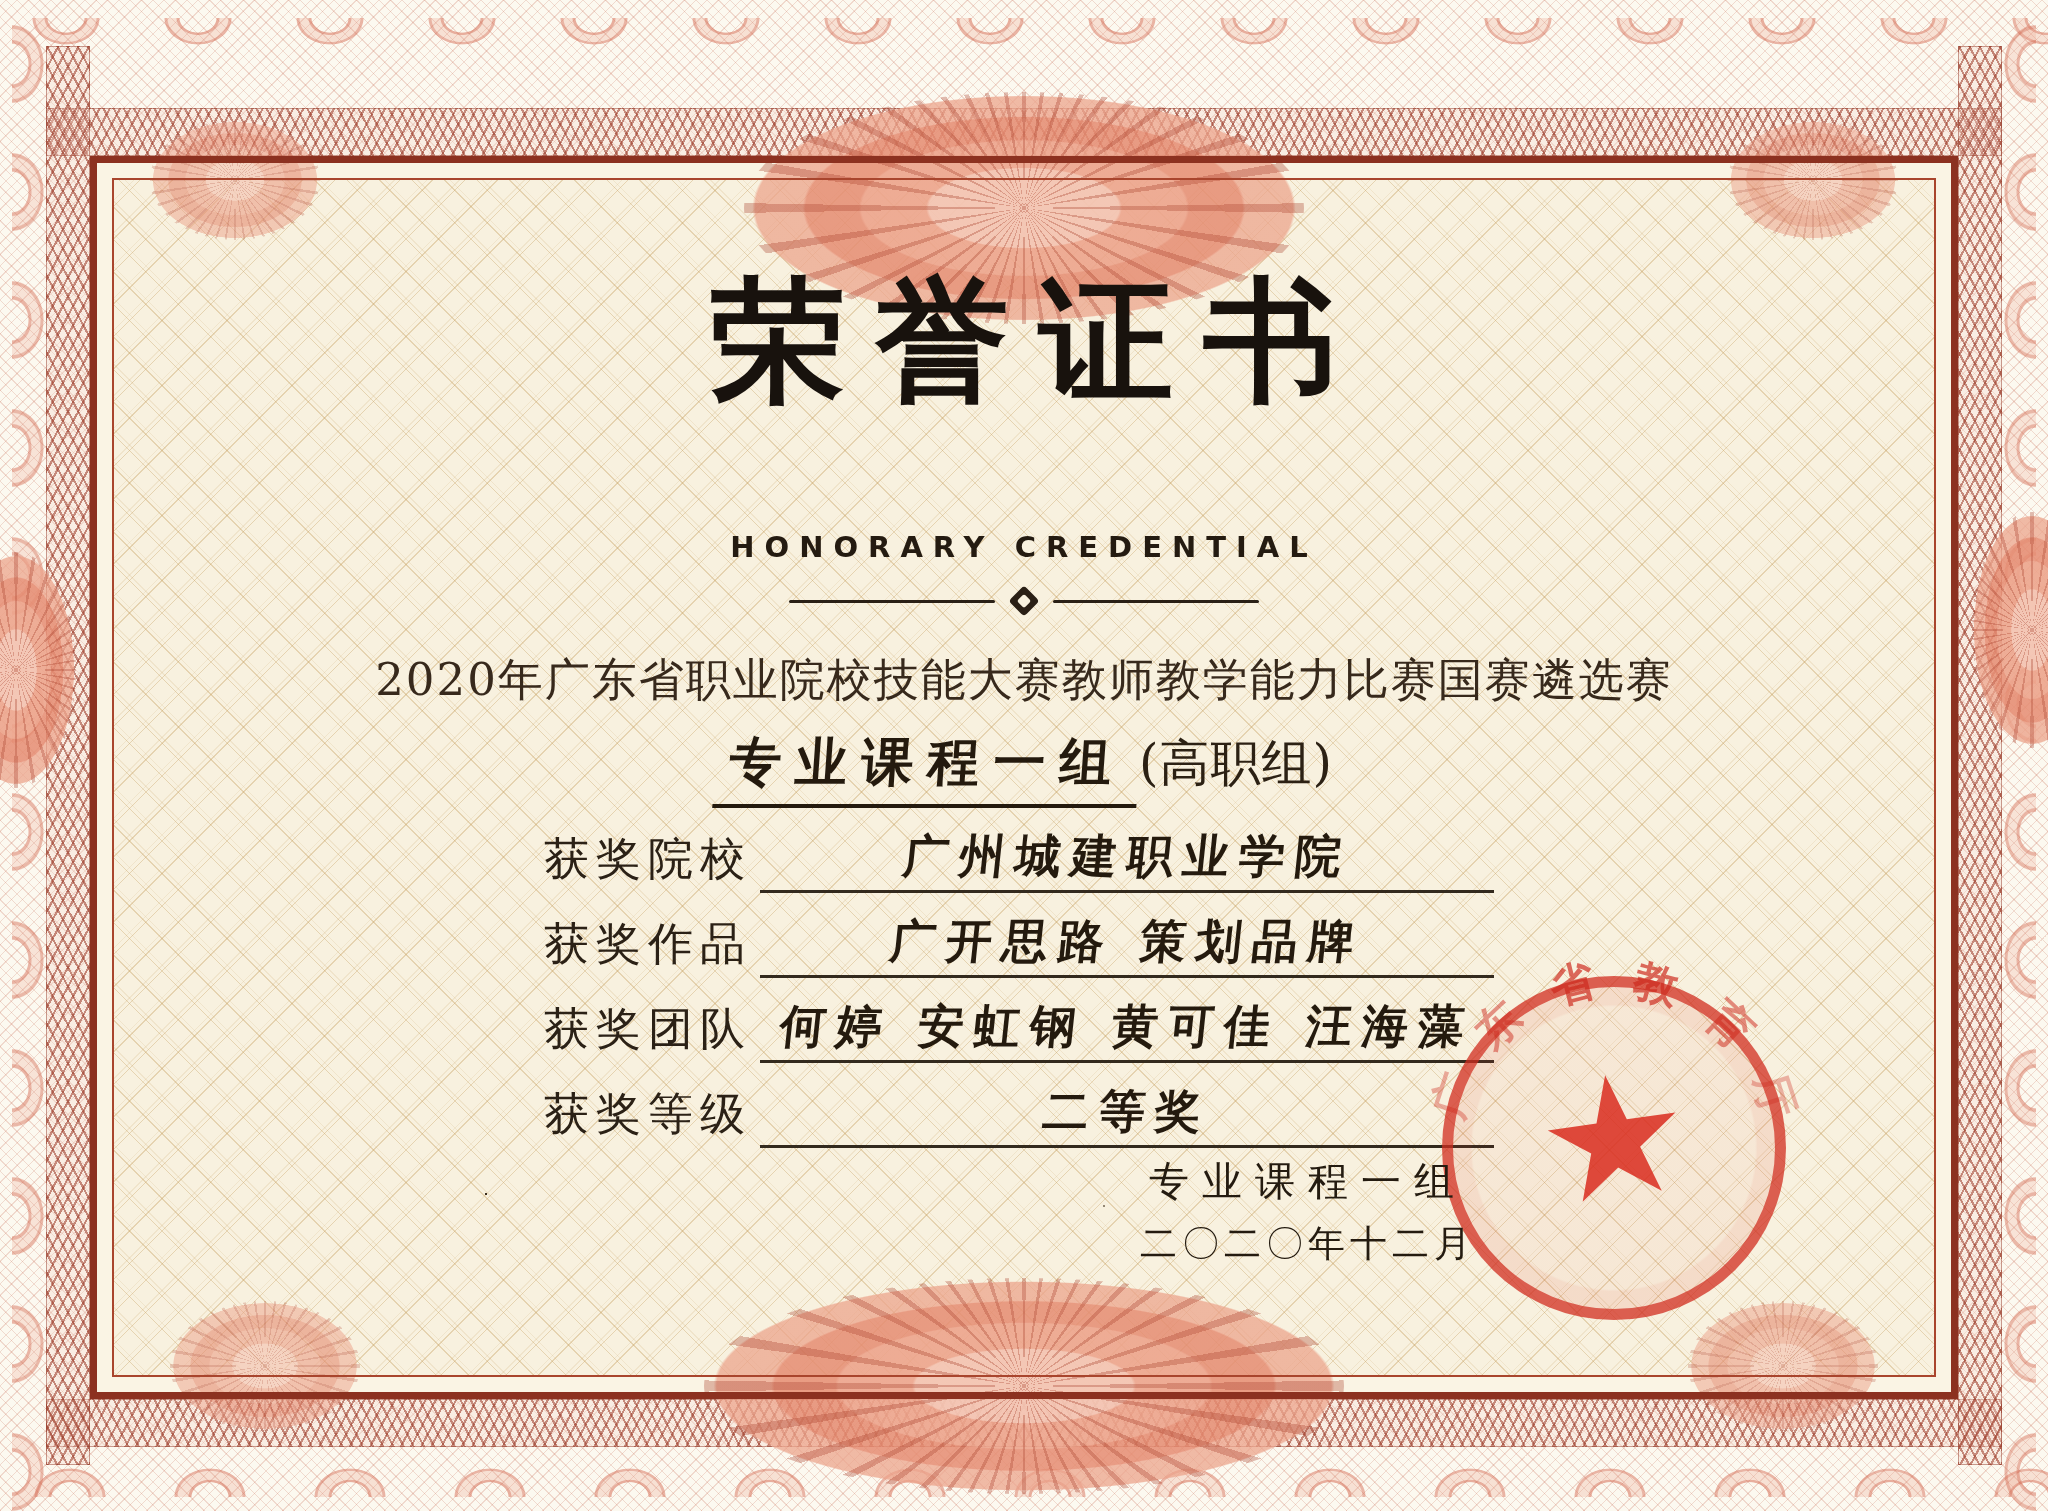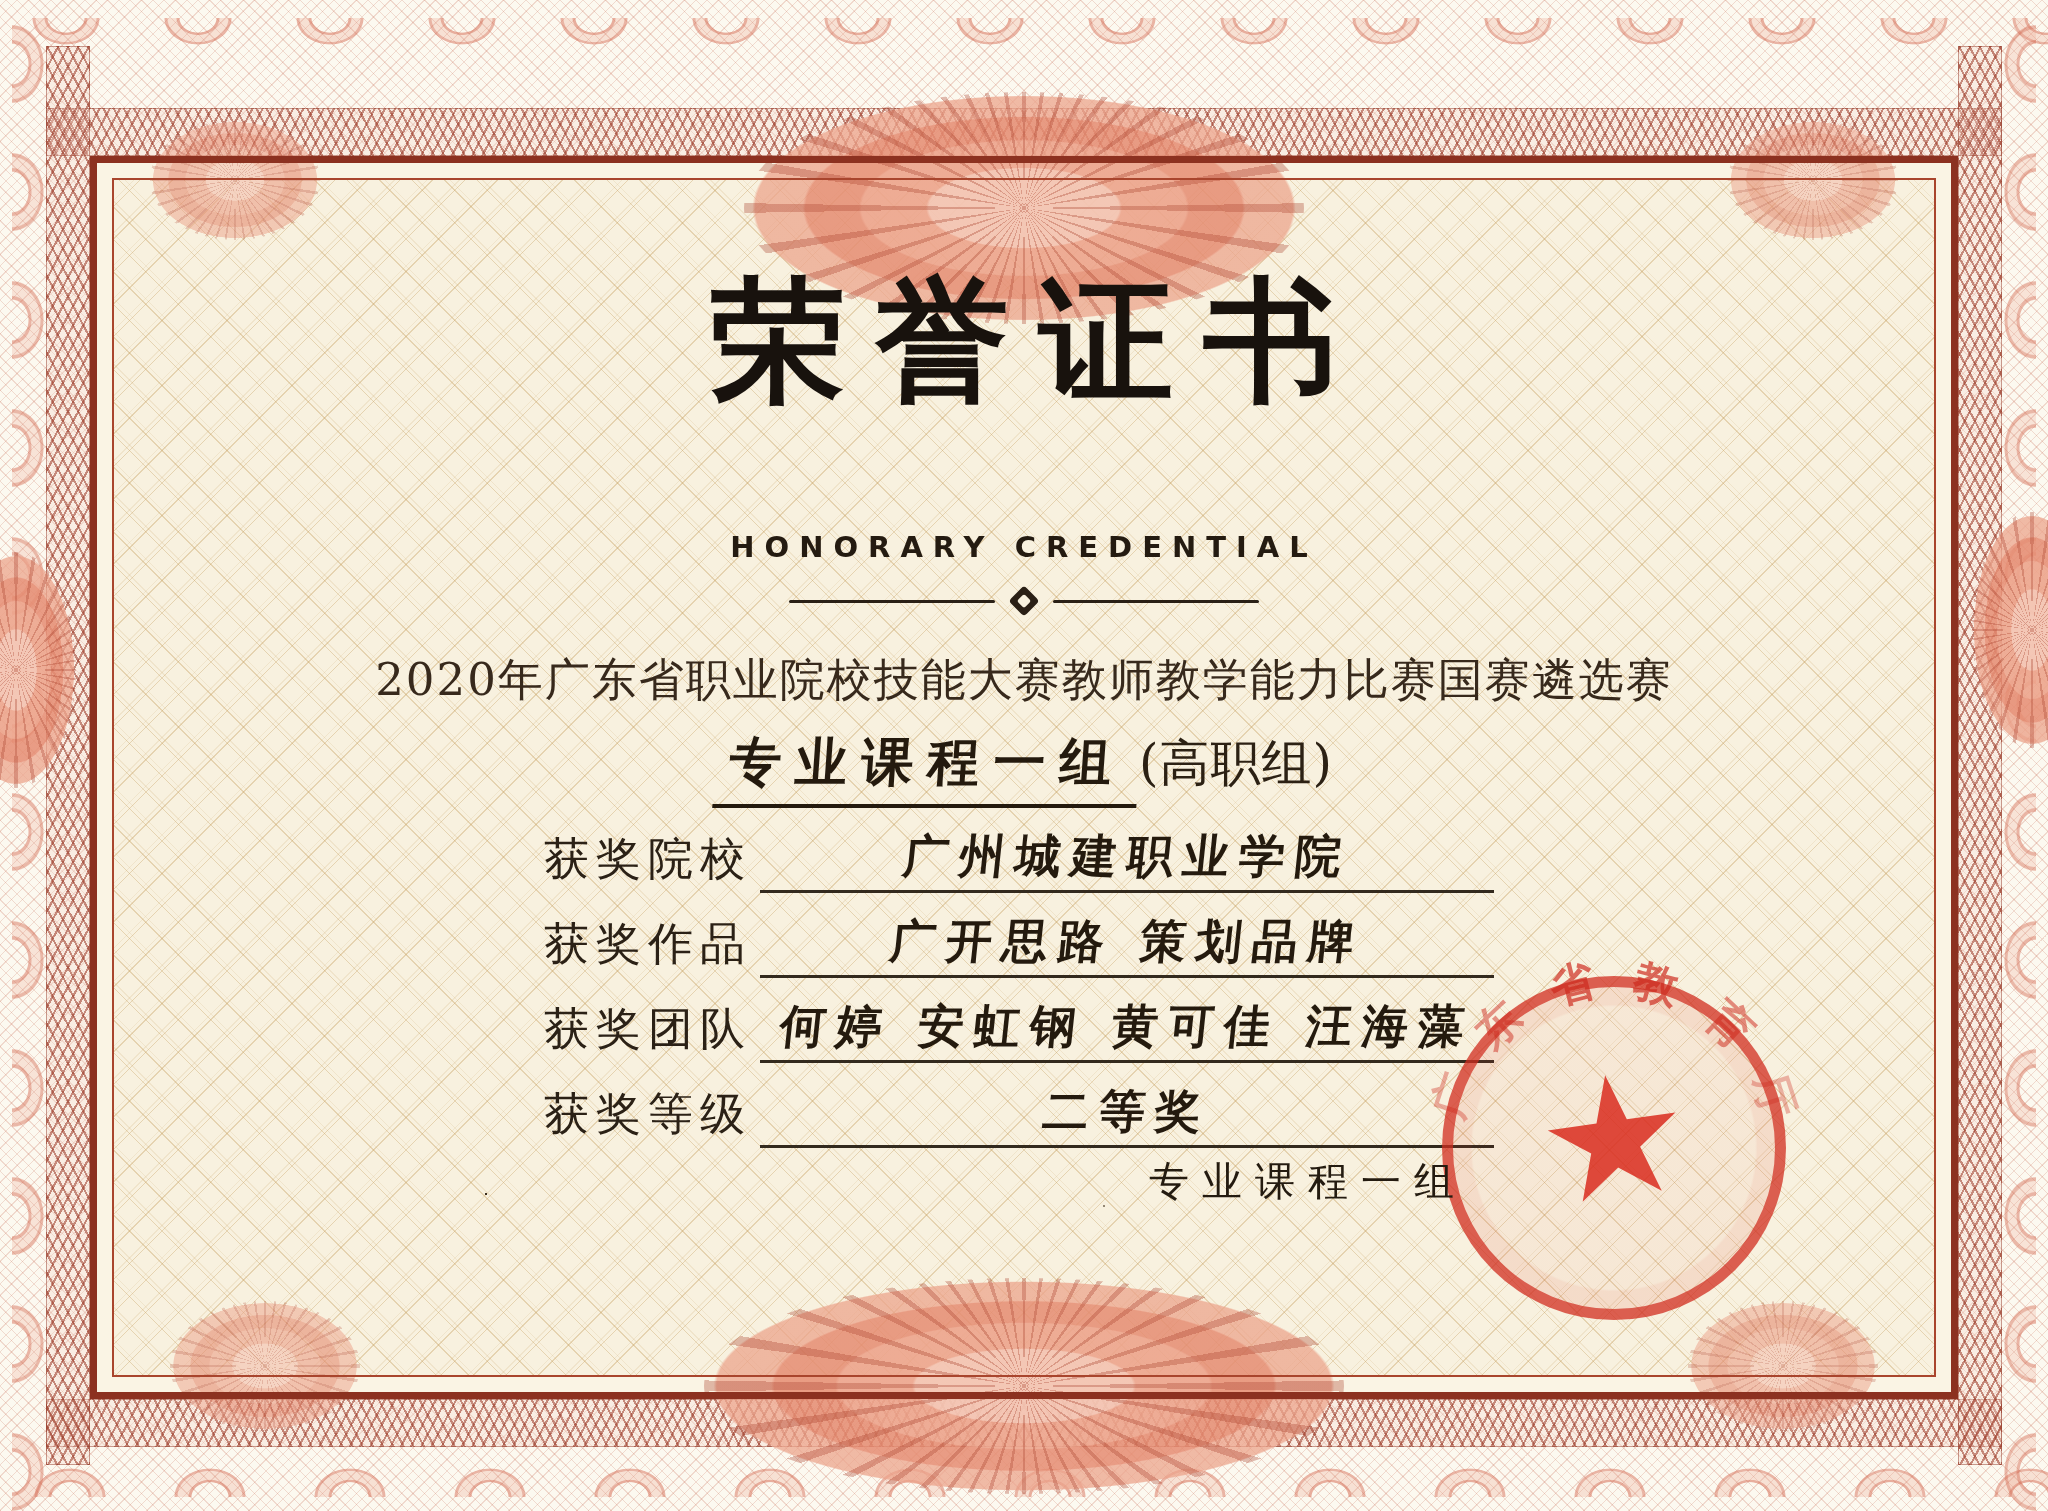--- a/index.html
+++ b/index.html
@@ -203,17 +203,18 @@
           <span class="arc-ch" style="transform: rotate(-14.4deg) translateY(-172px); transform-origin: 24px 26px; opacity: 0.85;">省</span>
           <span class="arc-ch" style="transform: rotate(14.4deg) translateY(-172px); transform-origin: 24px 26px; opacity: 0.85;">教</span>
           <span class="arc-ch" style="transform: rotate(43.2deg) translateY(-172px); transform-origin: 24px 26px; opacity: 0.65;">育</span>
           <span class="arc-ch" style="transform: rotate(72deg) translateY(-172px); transform-origin: 24px 26px; opacity: 0.4;">厅</span>
         </div>
       <div class="star">★</div>
     </div>
 
     <div class="issuer">
       <div class="name">专业课程一组</div>
+      <div class="date">二〇二〇年十二月</div>
     </div>
 
     <div class="paper-specks"></div>
   </div>
 </div>
 
 </body></html>

